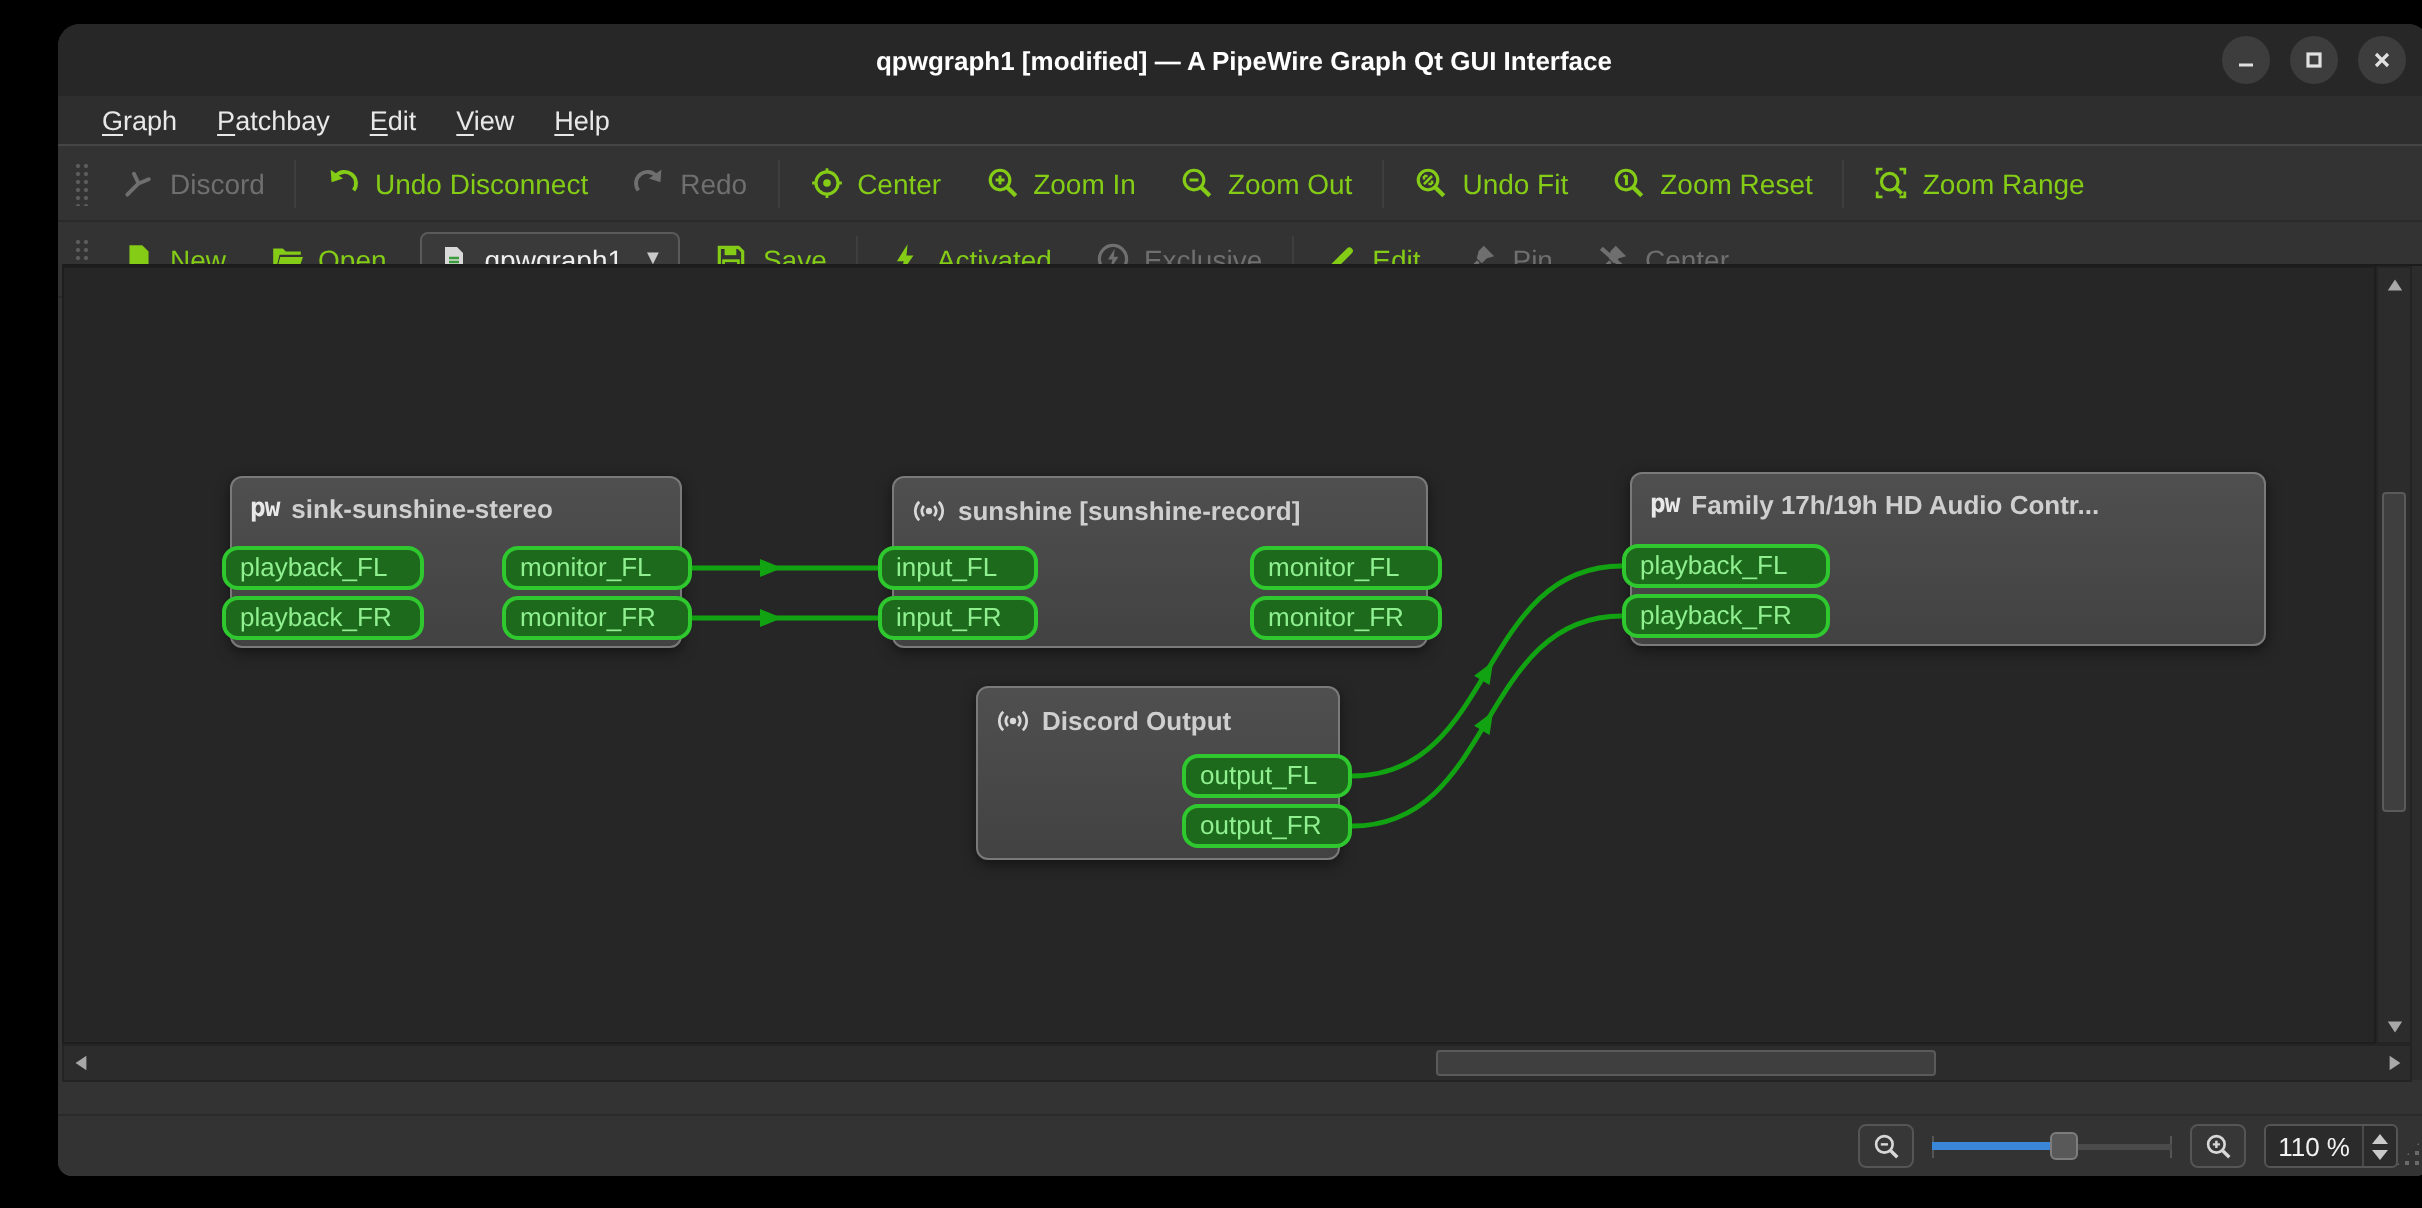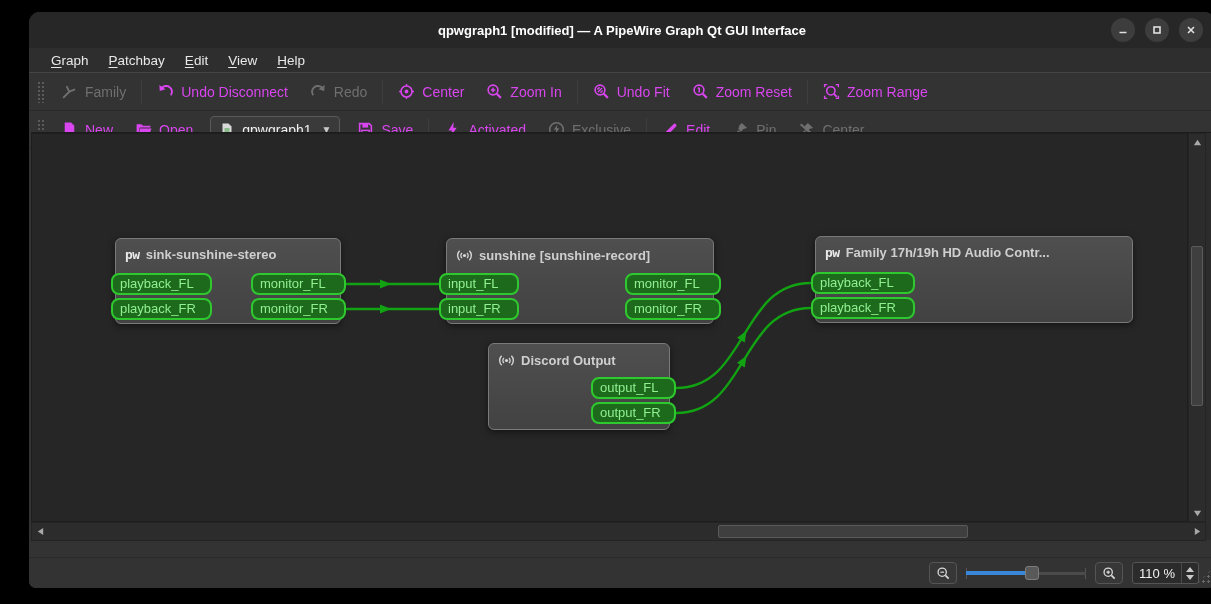--- a/index.html
+++ b/index.html
@@ -26,21 +26,21 @@
 
   
   .toolbar { position:absolute; left:0; width:100%; height:38px; background:#333;
     display:flex; align-items:center; }
   .tb1 { top:61px; border-bottom:1px solid #2a2a2a; }
   .tb2 { top:99px; border-bottom:1px solid #2a2a2a; }
   .grip { width:7px; height:22px; margin:0 6px 0 8px;
     background-image:radial-gradient(#5b5b5b 1px, transparent 1.1px);
     background-size:4px 4px; }
   .tbtn { display:flex; align-items:center; gap:7px; padding:0 11px; height:30px;
-    color:#d946ef; font-size:14px; }
+    color:#84cc16; font-size:14px; }
   .tbtn svg { width:17px; height:17px; flex:none; }
   .tbtn.disabled { color:#6f6f6f; }
   .tsep { width:1px; height:24px; background:#272727; border-right:1px solid #3e3e3e;
     margin:0 4px; }
   .combo { display:flex; align-items:center; gap:7px; margin:0 6px; padding:3px 8px;
     background:#3a3a3a; border:1px solid #5a5a5a; border-radius:4px; color:#f0f0f0;
     font-size:14px; height:28px; }
   .combo svg { width:16px; height:16px; }
   .caret { font-size:10px; color:#c9c9c9; margin-left:3px; }
 
@@ -130,21 +130,21 @@
     <div class="menu-item"><u>V</u>iew</div>
     <div class="menu-item"><u>H</u>elp</div>
   </div>
 
   <div class="toolbar tb1">
     <div class="grip"></div>
     <div class="tbtn disabled">
       <svg viewBox="0 0 16 16" stroke="currentColor" stroke-width="1.8" fill="none" stroke-linecap="round">
           <path d="M2.5 13.5 L7.8 8.2 M7.8 8.2 L5.6 3.6 M7.8 8.2 L12.6 6.2"></path>
         </svg>
-      <span>Family</span>
+      <span>Discord</span>
     </div>
     <div class="tsep"></div>
     <div class="tbtn">
       <svg viewBox="0 0 16 16">
           <path d="M13 11.5 A5.3 5.3 0 1 0 4.4 4.9" stroke="currentColor" stroke-width="1.8" fill="none"></path>
           <path d="M2.2 1.8 L2.6 7.6 L8 5.9 Z" fill="currentColor"></path>
         </svg>
       <span>Undo Disconnect</span>
     </div>
     <div class="tbtn disabled">
@@ -163,20 +163,28 @@
         </svg>
       <span>Center</span>
     </div>
     <div class="tbtn">
       <svg viewBox="0 0 16 16" stroke="currentColor" fill="none">
           <circle cx="6.6" cy="6.6" r="4.6" stroke-width="1.5"></circle>
           <path d="M10.1 10.1 L14 14" stroke-width="2"></path>
           <path d="M6.6 4.5 V8.7 M4.5 6.6 H8.7" stroke-width="1.4"></path>
         </svg>
       <span>Zoom In</span>
+    </div>
+    <div class="tbtn">
+      <svg viewBox="0 0 16 16" stroke="currentColor" fill="none">
+          <circle cx="6.6" cy="6.6" r="4.6" stroke-width="1.5"></circle>
+          <path d="M10.1 10.1 L14 14" stroke-width="2"></path>
+          <path d="M4.5 6.6 H8.7" stroke-width="1.4"></path>
+        </svg>
+      <span>Zoom Out</span>
     </div>
     <div class="tsep"></div>
     <div class="tbtn">
       <svg viewBox="0 0 16 16" stroke="currentColor" fill="none">
           <circle cx="6.6" cy="6.6" r="4.6" stroke-width="1.5"></circle>
           <path d="M10.1 10.1 L14 14" stroke-width="2"></path>
           <path d="M4.7 8.5 L8.5 4.7 M4.7 4.7 L4.7 6.4 M4.7 4.7 L6.4 4.7 M8.5 8.5 L6.8 8.5 M8.5 8.5 L8.5 6.8" stroke-width="1.2"></path>
         </svg>
       <span>Undo Fit</span>
     </div>

